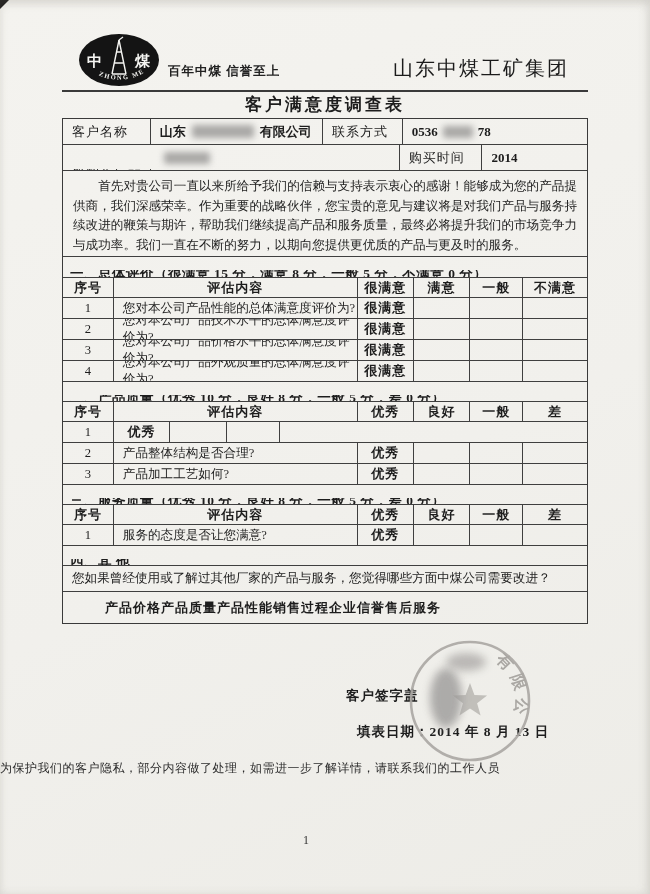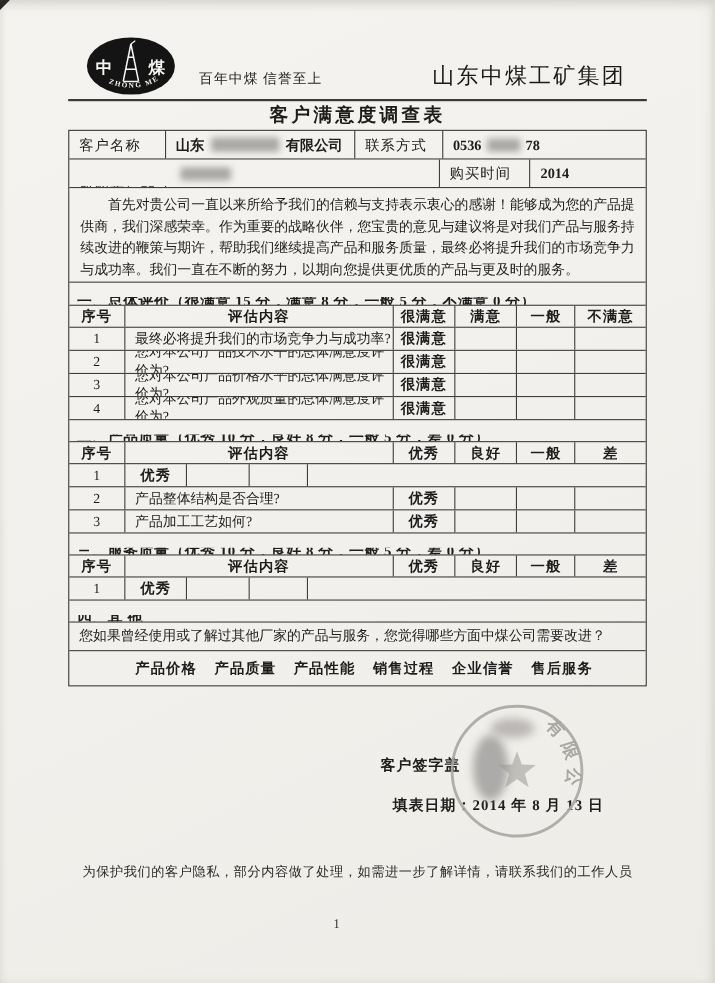--- a/index.html
+++ b/index.html
@@ -7,21 +7,21 @@
   .sheet{position:relative;width:650px;height:894px;overflow:hidden;color:#1d1d1d;
          background:linear-gradient(155deg,#f4f3ef 0%,#f1f0ec 55%,#edece7 100%);}
   .corner-mark{position:absolute;left:0;top:0;width:0;height:0;
                border-top:9px solid #1a1a1a;border-right:9px solid transparent;}
   .edge-shade{position:absolute;inset:0;pointer-events:none;
               box-shadow:inset 0 4px 8px rgba(120,115,105,.18), inset -4px 0 10px rgba(120,115,105,.10);}
 
   
   .hdr{position:absolute;left:62px;top:30px;width:526px;height:60px;border-bottom:2px solid #3a3a3a;}
   .logo{position:absolute;left:14px;top:1px;}
-  .tagline{position:absolute;left:119px;bottom:10px;font-size:12.5px;font-weight:normal;letter-spacing:1px;color:#222;}
+  .tagline{position:absolute;left:106px;bottom:10px;font-size:12.5px;font-weight:bold;letter-spacing:1px;color:#222;}
   .company{position:absolute;right:19px;bottom:8px;font-size:20px;letter-spacing:2px;color:#1b1b1b;}
 
   .doc-title{position:absolute;left:62px;top:93px;width:526px;text-align:center;
              font-size:17px;font-weight:bold;letter-spacing:3px;}
 
   
   .form-body{position:absolute;left:62px;top:118px;width:526px;border:1.5px solid #3a3a3a;box-sizing:border-box;}
   .r{display:flex;border-bottom:1px solid #3f3f3f;box-sizing:border-box;}
   .r:last-child{border-bottom:none;}
   .c{box-sizing:border-box;border-right:1px solid #3f3f3f;display:flex;align-items:center;overflow:hidden;}
@@ -34,35 +34,35 @@
   .i1a{width:88px;} .i1b{width:173px;} .i1c{width:80px;} .i1d{width:185px;}
   .i2a{width:88px;margin-top:24px;} .i2b{width:250px;} .i2c{width:83px;} .i2d{width:105px;}
   .w-no{width:51px;} .w-q{width:245px;} .w-a1{width:56px;} .w-a2{width:57px;} .w-a3{width:53px;} .w-a4{width:64px;}
   .intro-cell{width:100%;align-items:flex-start;padding:6px 10px 4px 10px;}
   .intro-p{margin:0;font-size:12.6px;line-height:19.5px;text-indent:2em;text-align:justify;}
   .sec-head{width:100%;font-size:13.5px;font-weight:bold;padding-left:7px;letter-spacing:.5px;margin-top:13px;}
   .th{font-size:13px;font-weight:bold;letter-spacing:1px;}
   .q{font-size:12.6px;}
   .ans{font-size:13px;font-weight:bold;letter-spacing:1px;}
   .q-row-cell{width:100%;align-items:flex-start;padding:4px 9px 0 9px;font-size:12.6px;}
-  .opts{width:100%;display:flex;justify-content:center;align-items:center;padding:0 30px 0 42px;box-sizing:border-box;gap:16px;}
+  .opts{width:100%;display:flex;justify-content:flex-start;align-items:center;padding:0 30px 0 42px;box-sizing:border-box;}
   .opt{font-size:13px;font-weight:600;letter-spacing:1px;}
 
   .redact{display:inline-block;background:#a9a8a6;filter:blur(3px);border-radius:2px;vertical-align:-2px;}
   .redact.cust{width:62px;height:13px;margin:0 6px;}
   .redact.phone{width:30px;height:12px;margin:0 5px;}
   .redact.prod{width:46px;height:12px;margin-left:4px;}
 
   
   .sig-label{position:absolute;left:346px;top:687px;font-size:13.5px;font-weight:bold;letter-spacing:1px;}
   .sig-date{position:absolute;left:357px;top:723px;font-size:13.5px;font-weight:bold;letter-spacing:1px;}
   .stamp{position:absolute;left:404px;top:636px;opacity:.9;}
 
   
-  .disclaimer{position:absolute;left:0;top:784px;width:650px;text-align:center;font-size:12px;color:#2b2b2b;letter-spacing:.5px;}
+  .disclaimer{position:absolute;left:0;top:760px;width:650px;text-align:left;font-size:12px;color:#2b2b2b;letter-spacing:.5px;}
   .page-num{position:absolute;left:0;top:833px;width:612px;text-align:center;font-size:12px;color:#333;}
 </style>
 </head>
 <body>
 
 <div class="sheet">
   <div class="corner-mark"></div>
 
   <div class="hdr">
     <svg class="logo" width="86" height="60" viewBox="0 0 86 60">
@@ -122,21 +122,21 @@
     <div class="r h20">
       <div class="c center w-no th">序号</div>
       <div class="c center w-q th">评估内容</div>
       <div class="c center w-a1 th">很满意</div>
       <div class="c center w-a2 th">满意</div>
       <div class="c center w-a3 th">一般</div>
       <div class="c center w-a4 th">不满意</div>
     </div>
     <div class="r h21">
       <div class="c center w-no q">1</div>
-      <div class="c pl w-q q">最终必将提升我们的市场竞争力与成功率?</div>
+      <div class="c pl w-q q">您对本公司产品性能的总体满意度评价为?</div>
       <div class="c center w-a1 ans">很满意</div>
       <div class="c w-a2"></div>
       <div class="c w-a3"></div>
       <div class="c w-a4"></div>
     </div>
     <div class="r h21">
       <div class="c center w-no q">2</div>
       <div class="c pl w-q q">您对本公司产品技术水平的总体满意度评价为?</div>
       <div class="c center w-a1 ans">很满意</div>
       <div class="c w-a2"></div>
@@ -201,20 +201,21 @@
     <div class="r h20">
       <div class="c center w-no th">序号</div>
       <div class="c center w-q th">评估内容</div>
       <div class="c center w-a1 th">优秀</div>
       <div class="c center w-a2 th">良好</div>
       <div class="c center w-a3 th">一般</div>
       <div class="c center w-a4 th">差</div>
     </div>
     <div class="r h21">
       <div class="c center w-no q">1</div>
+      <div class="c pl w-q q">服务的态度是否让您满意?</div>
       <div class="c center w-a1 ans">优秀</div>
       <div class="c w-a2"></div>
       <div class="c w-a3"></div>
       <div class="c w-a4"></div>
     </div>
 
     <div class="r h20">
       <div class="c sec-head">四、其 他</div>
     </div>
     <div class="r h26b">

